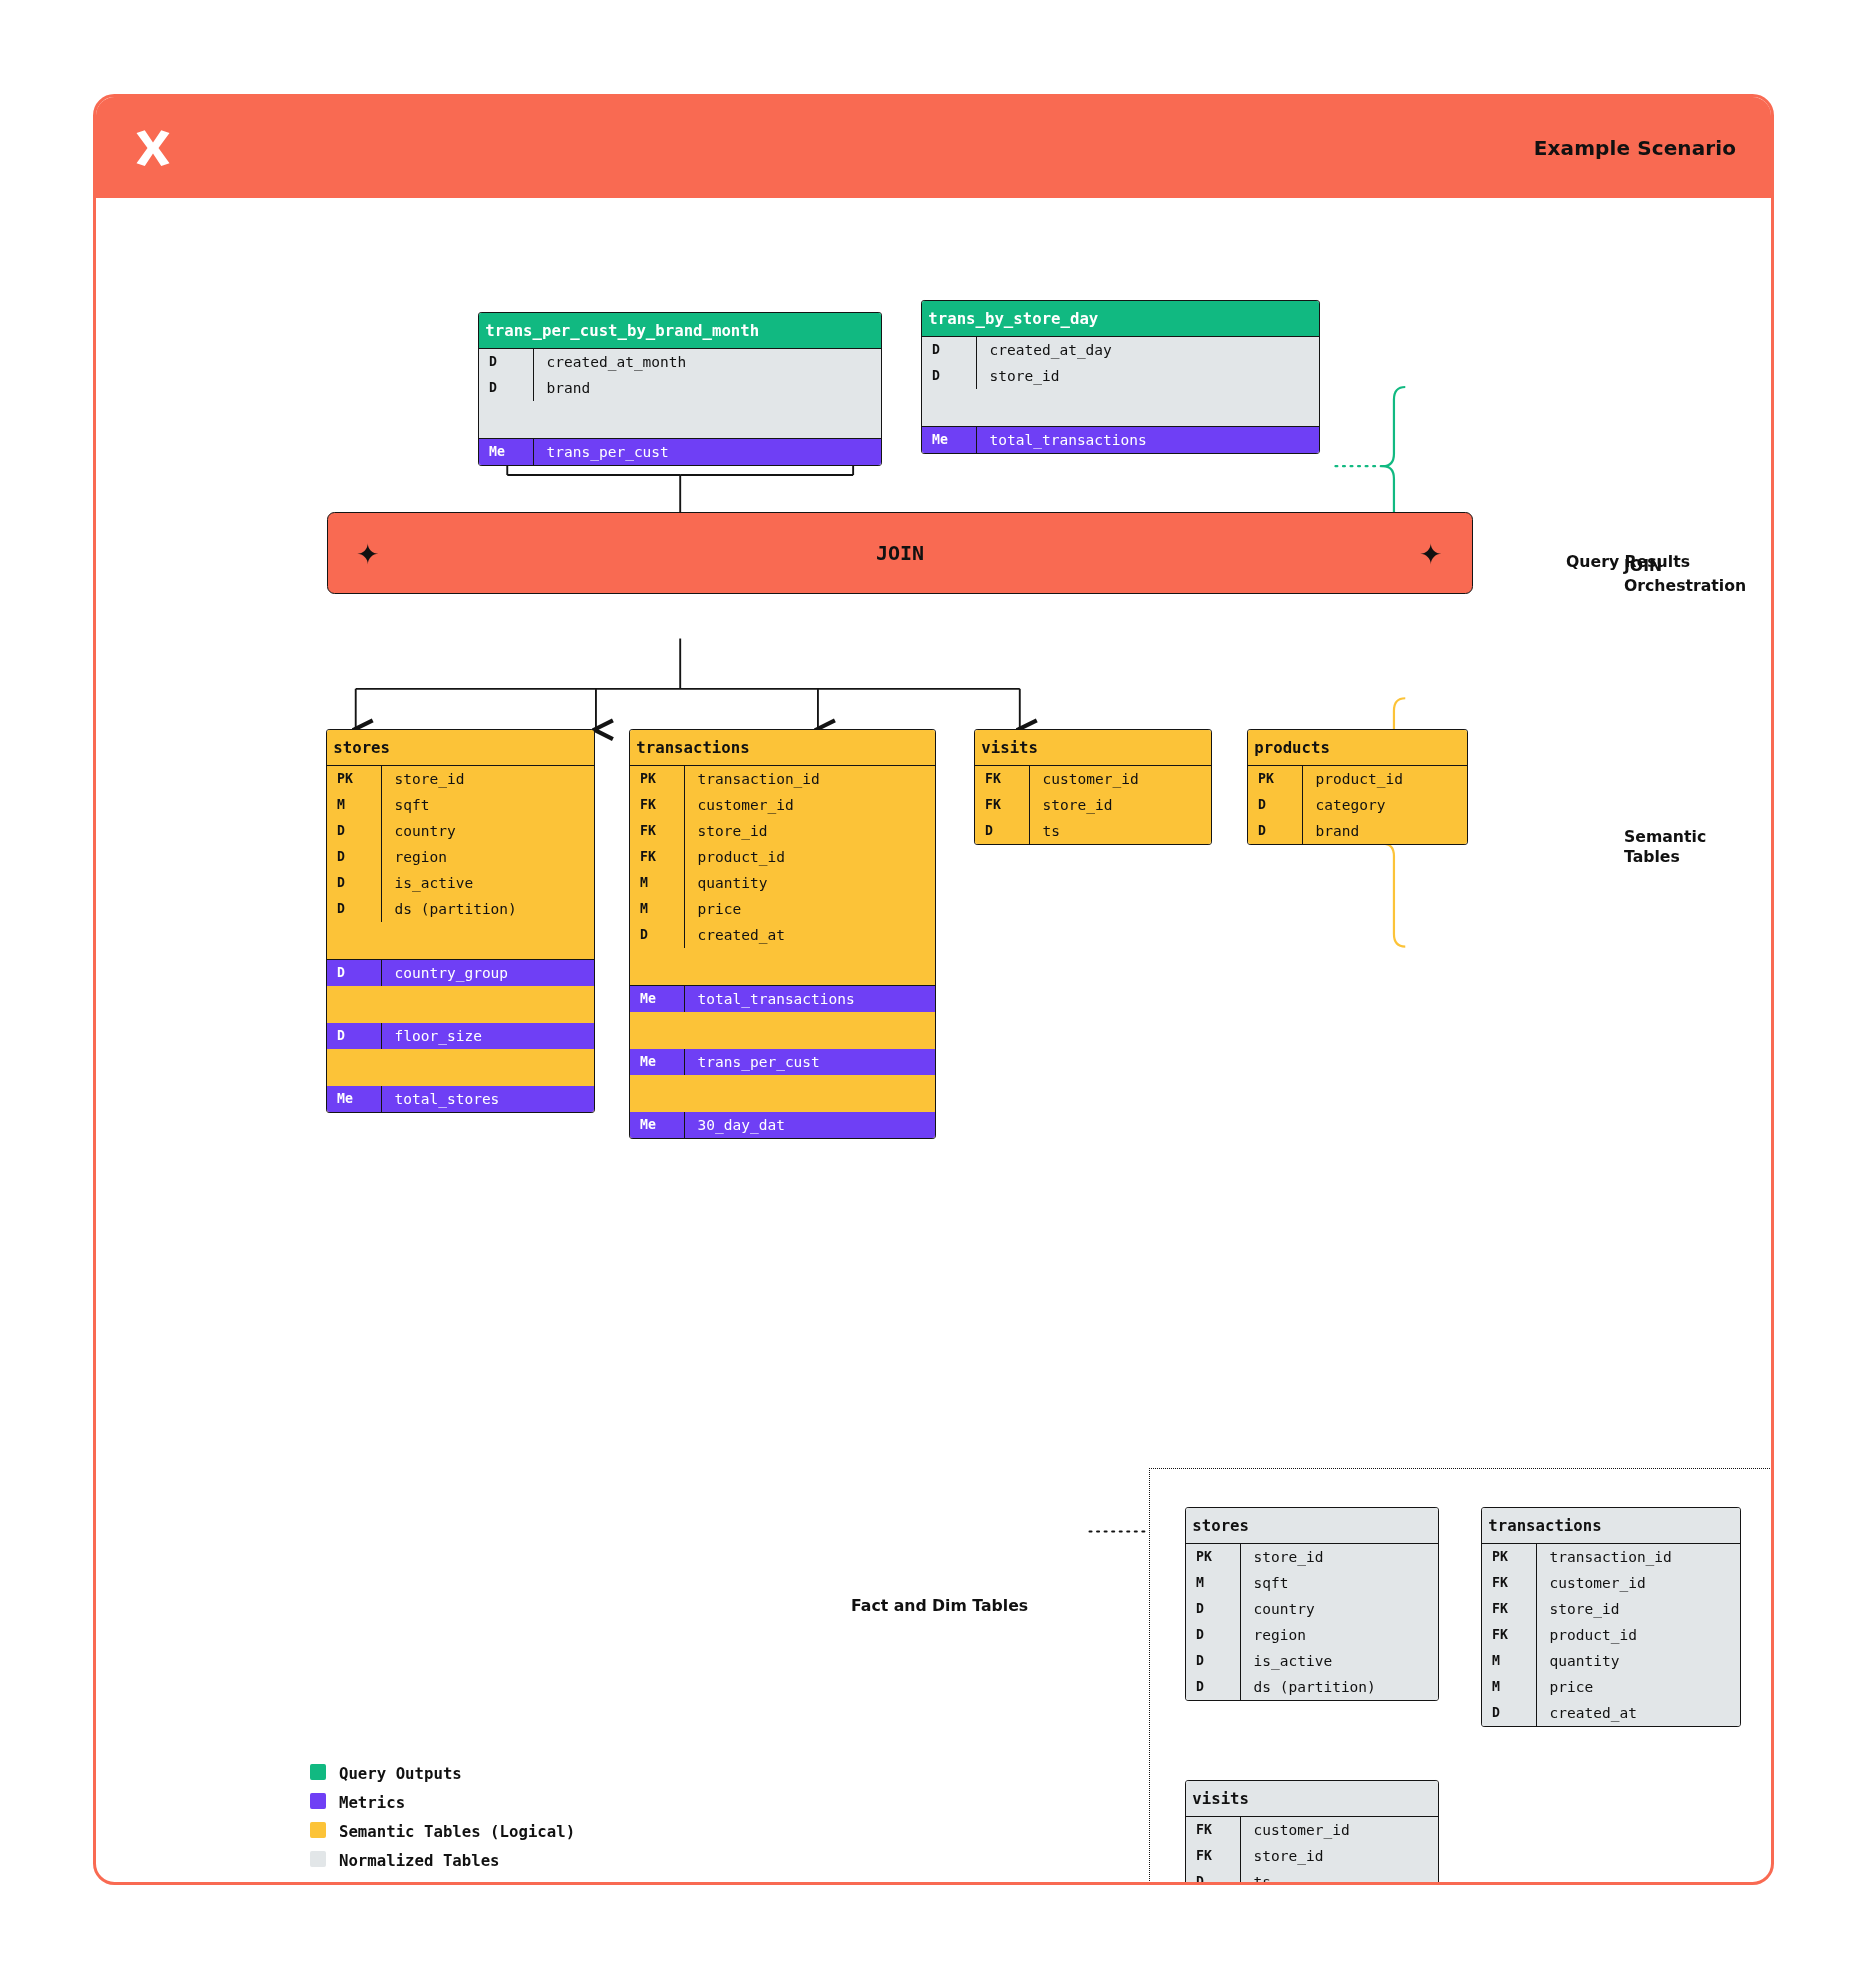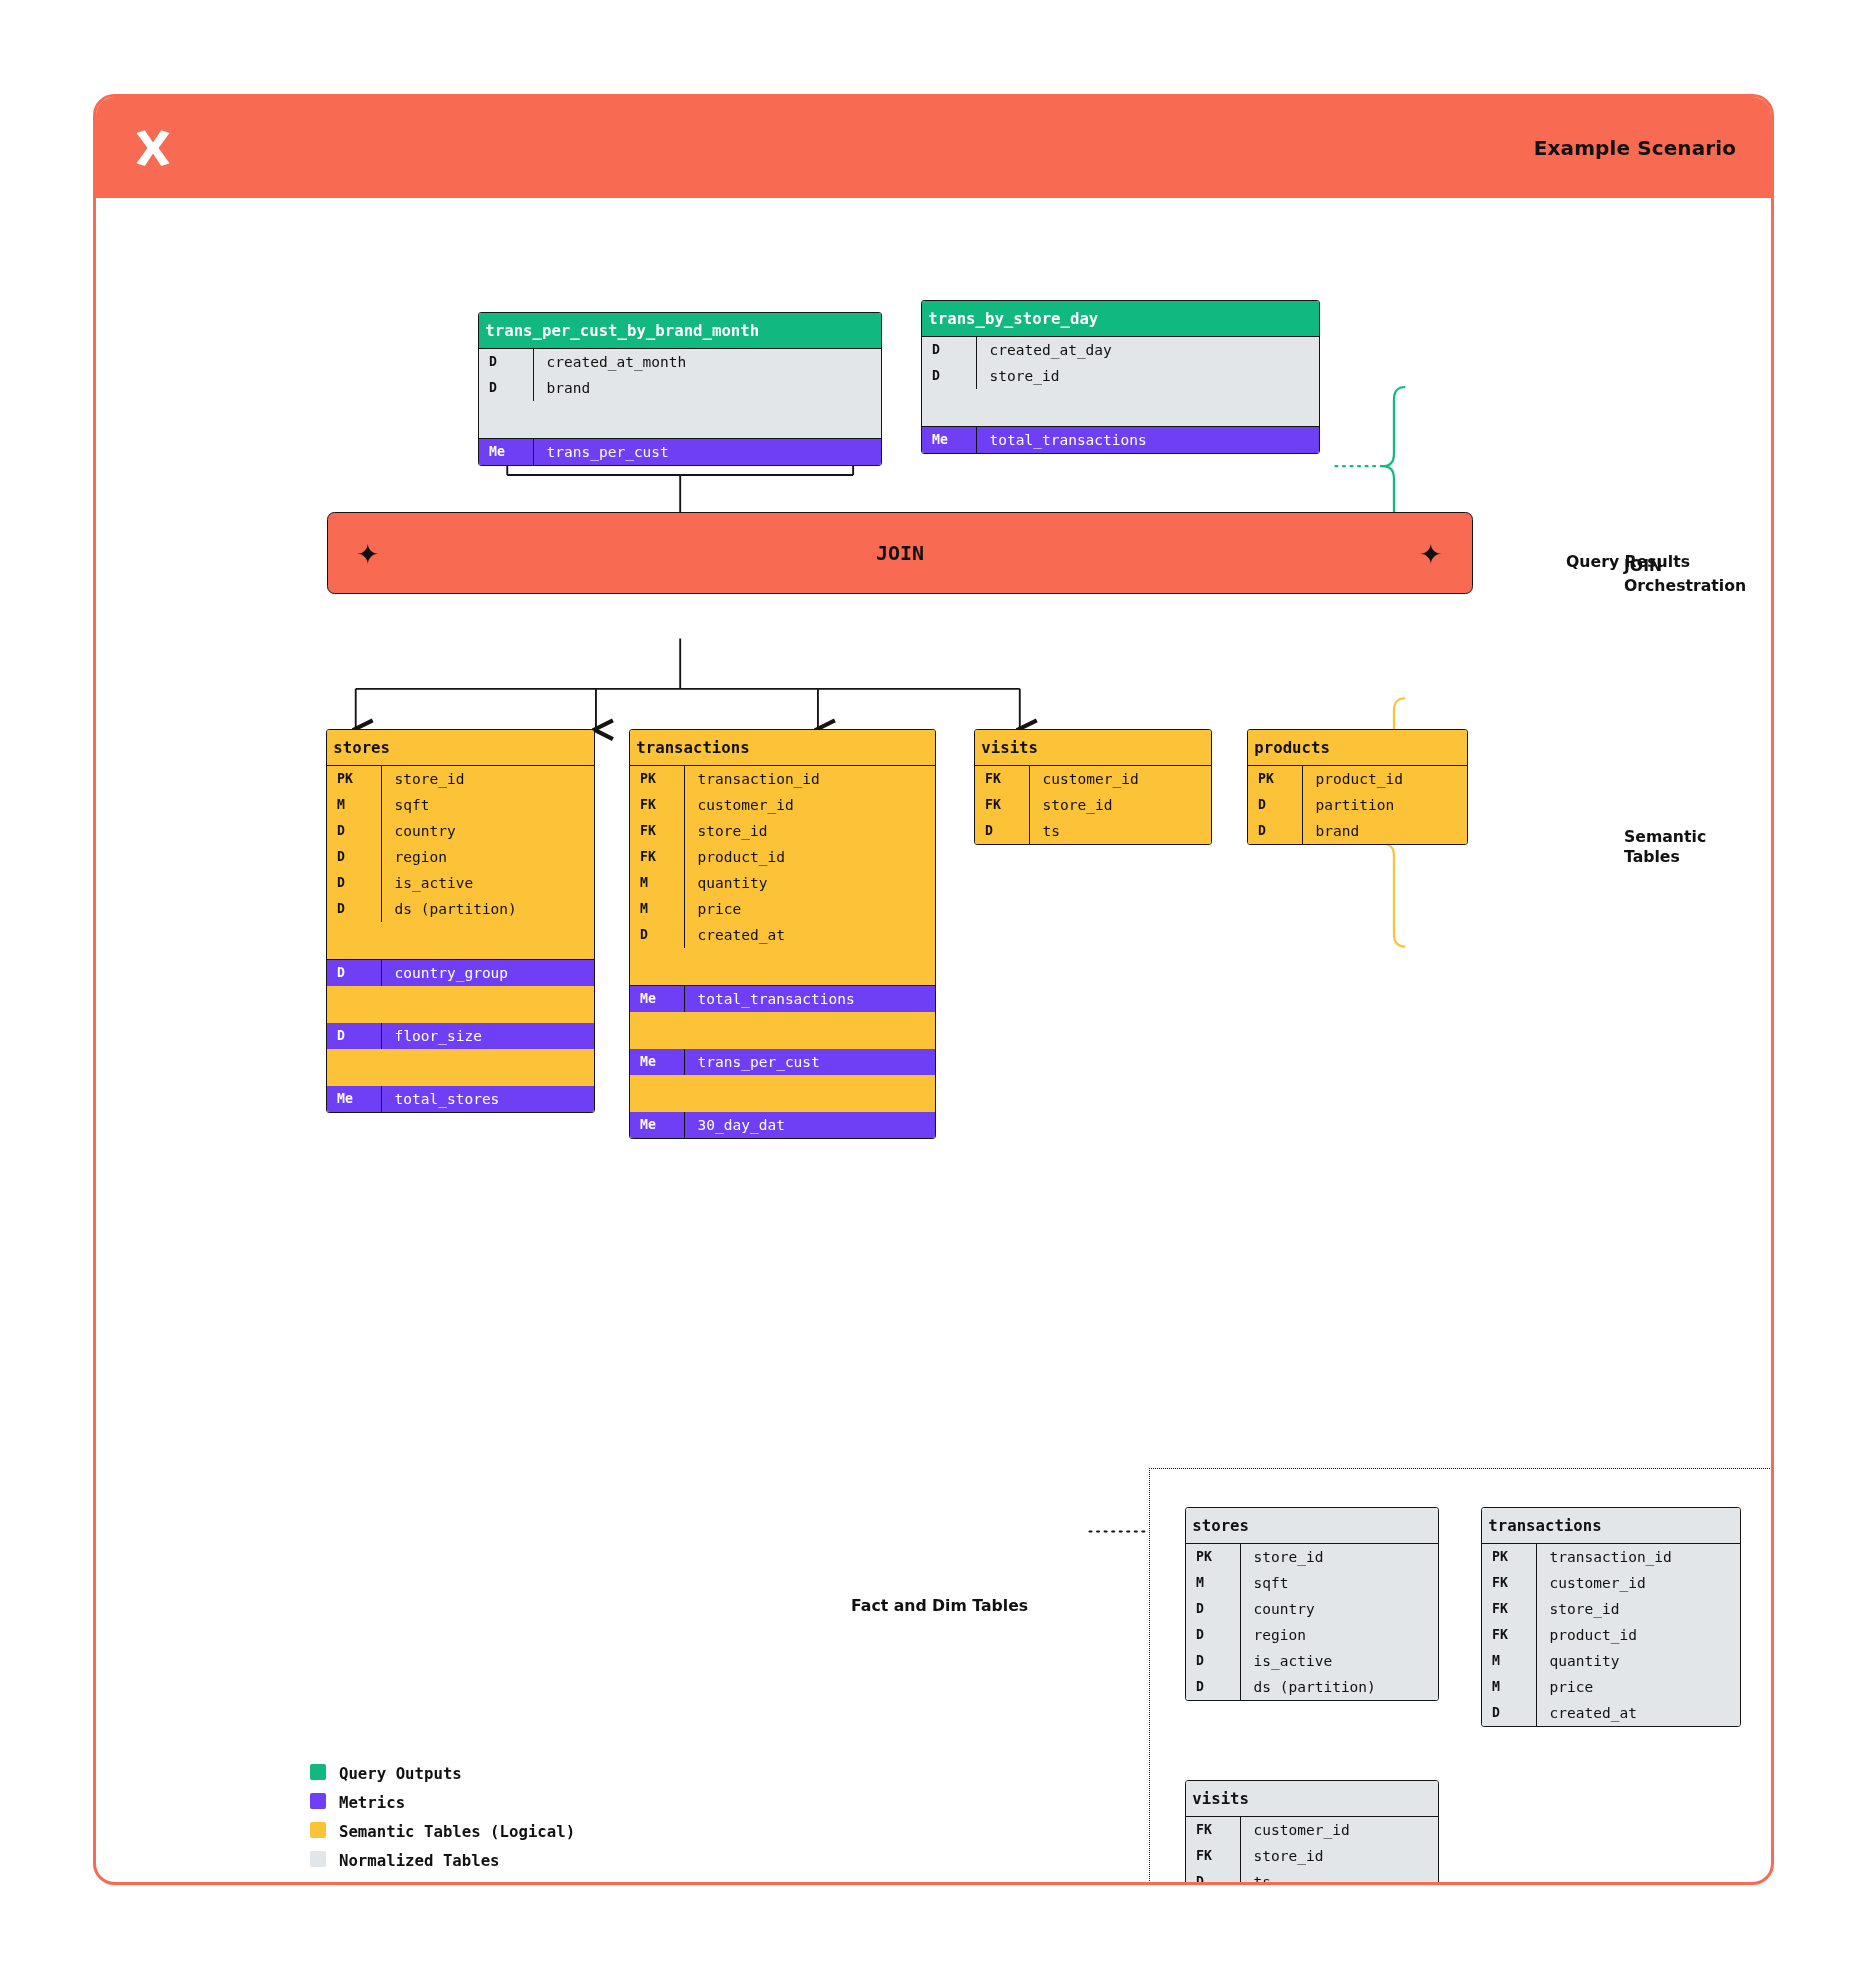--- a/index.html
+++ b/index.html
@@ -385,21 +385,21 @@
 
     <div class="tbl yellow" style="left:1151px; top:531px; width:221px;">
       <div class="thead">products</div>
       <div class="body">
         <div class="row">
             <div class="k">PK</div>
             <div class="v">product_id</div>
           </div>
         <div class="row">
             <div class="k">D</div>
-            <div class="v">partition</div>
+            <div class="v">category</div>
           </div>
         <div class="row">
             <div class="k">D</div>
             <div class="v">brand</div>
           </div>
       </div>
     </div>
 
     <div class="side-label" style="left:1528px; top:629px;">
       <div>Semantic</div>

